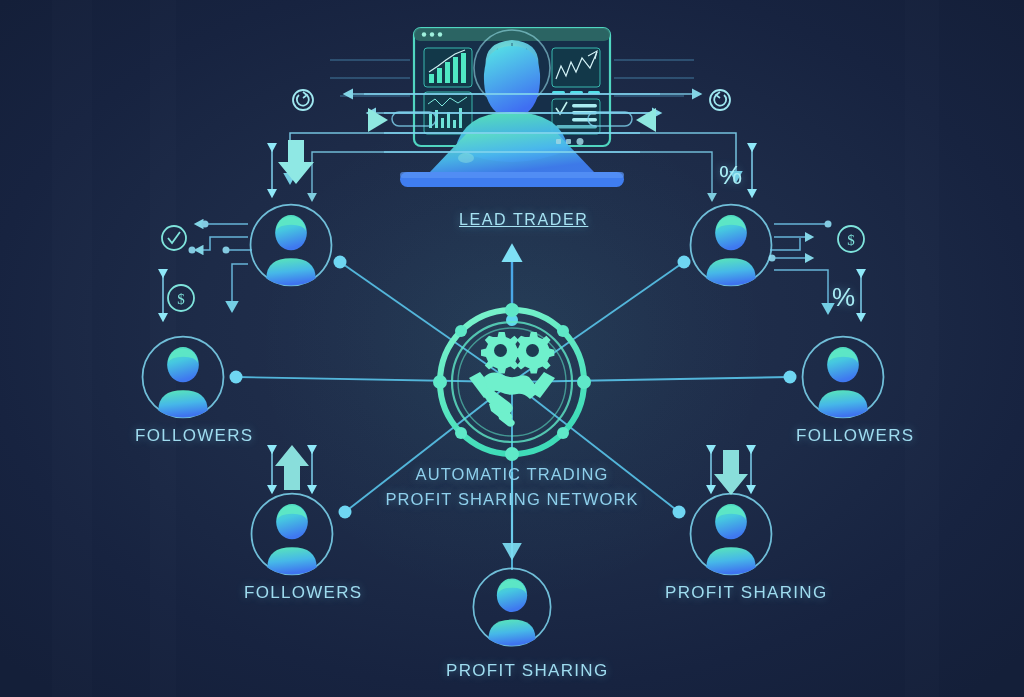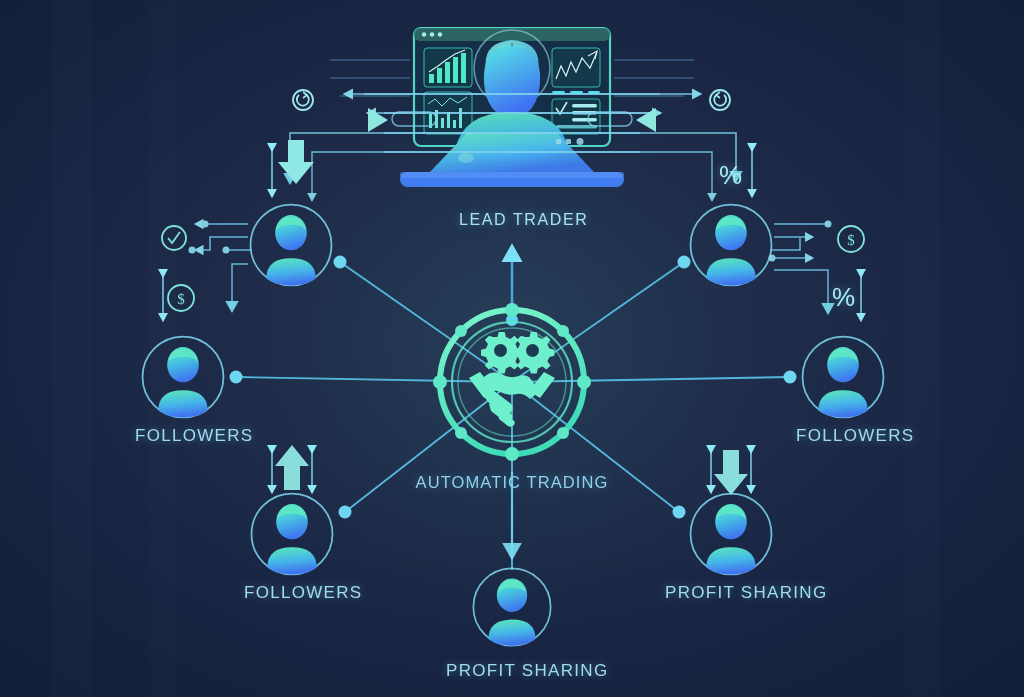--- a/index.html
+++ b/index.html
@@ -32,21 +32,21 @@
     text-shadow:0 0 9px rgba(110,210,240,0.45);
     user-select:none;
   }
   .label.lead{font-size:16px;color:#a6e2f2;letter-spacing:1.6px;}
   .center-label{
     position:absolute;left:0;right:0;text-align:center;top:462px;
     color:#8fd0ec;font-size:16.5px;letter-spacing:1.1px;line-height:25px;
     text-shadow:0 0 10px rgba(110,210,240,0.40);
     user-select:none;
   }
-  .center-label span{display:block;margin-top:8px;}
+  .center-label span{display:block;}
 </style>
 </head>
 <body>
 
 <div id="stage">
 
   <div class="bg-band" style="left:52px;width:40px;"></div>
   <div class="bg-band" style="left:150px;width:26px;"></div>
   <div class="bg-band" style="left:905px;width:34px;"></div>
   <div class="bg-glow"></div>
@@ -338,24 +338,25 @@
         <path d="M469 378 l11 -6 l15 19 l-11 7 Z"></path>
         <path d="M555 378 l-11 -6 l-15 19 l11 7 Z"></path>
         <path d="M484 377 q8 -7 17 -3 q9 5 18 2 q6 -2 10 1 l11 14 l-10 8 q-6 -6 -13 -5 q-9 2 -17 -2 q-6 -3 -11 1 Z"></path>
         <path d="M481 392 q7 -6 13 -1 l16 12 q5 4 1 9 q-4 5 -9 1 l-14 -11 Z"></path>
         <path d="M489 404 q5 -4 9 0 l12 9 q4 3 1 7 q-3 4 -7 1 l-13 -10 Z"></path>
         <path d="M498 414 q4 -3 7 0 l8 6 q3 2 1 5 q-3 3 -6 1 l-9 -7 Z"></path>
       </g>
     </g>
   </svg>
 
-  <div class="label lead" style="left:459px;top:211px;">LEAD TRADER</div>
+  <div class="label lead" style="left:459px;top:211px;text-decoration:underline;">LEAD TRADER</div>
 
   <div class="center-label">
     <span>AUTOMATIC TRADING</span>
+    <span>PROFIT SHARING NETWORK</span>
   </div>
 
   <div class="label" style="left:135px;top:426px;">FOLLOWERS</div>
   <div class="label" style="left:796px;top:426px;">FOLLOWERS</div>
   <div class="label" style="left:244px;top:583px;">FOLLOWERS</div>
   <div class="label" style="left:665px;top:583px;">PROFIT SHARING</div>
   <div class="label" style="left:446px;top:661px;">PROFIT SHARING</div>
 
   <div class="label" style="left:719px;top:160px;font-size:26px;letter-spacing:0;color:#a8ecf4;">%</div>
   <div class="label" style="left:832px;top:282px;font-size:26px;letter-spacing:0;color:#a8ecf4;">%</div>

